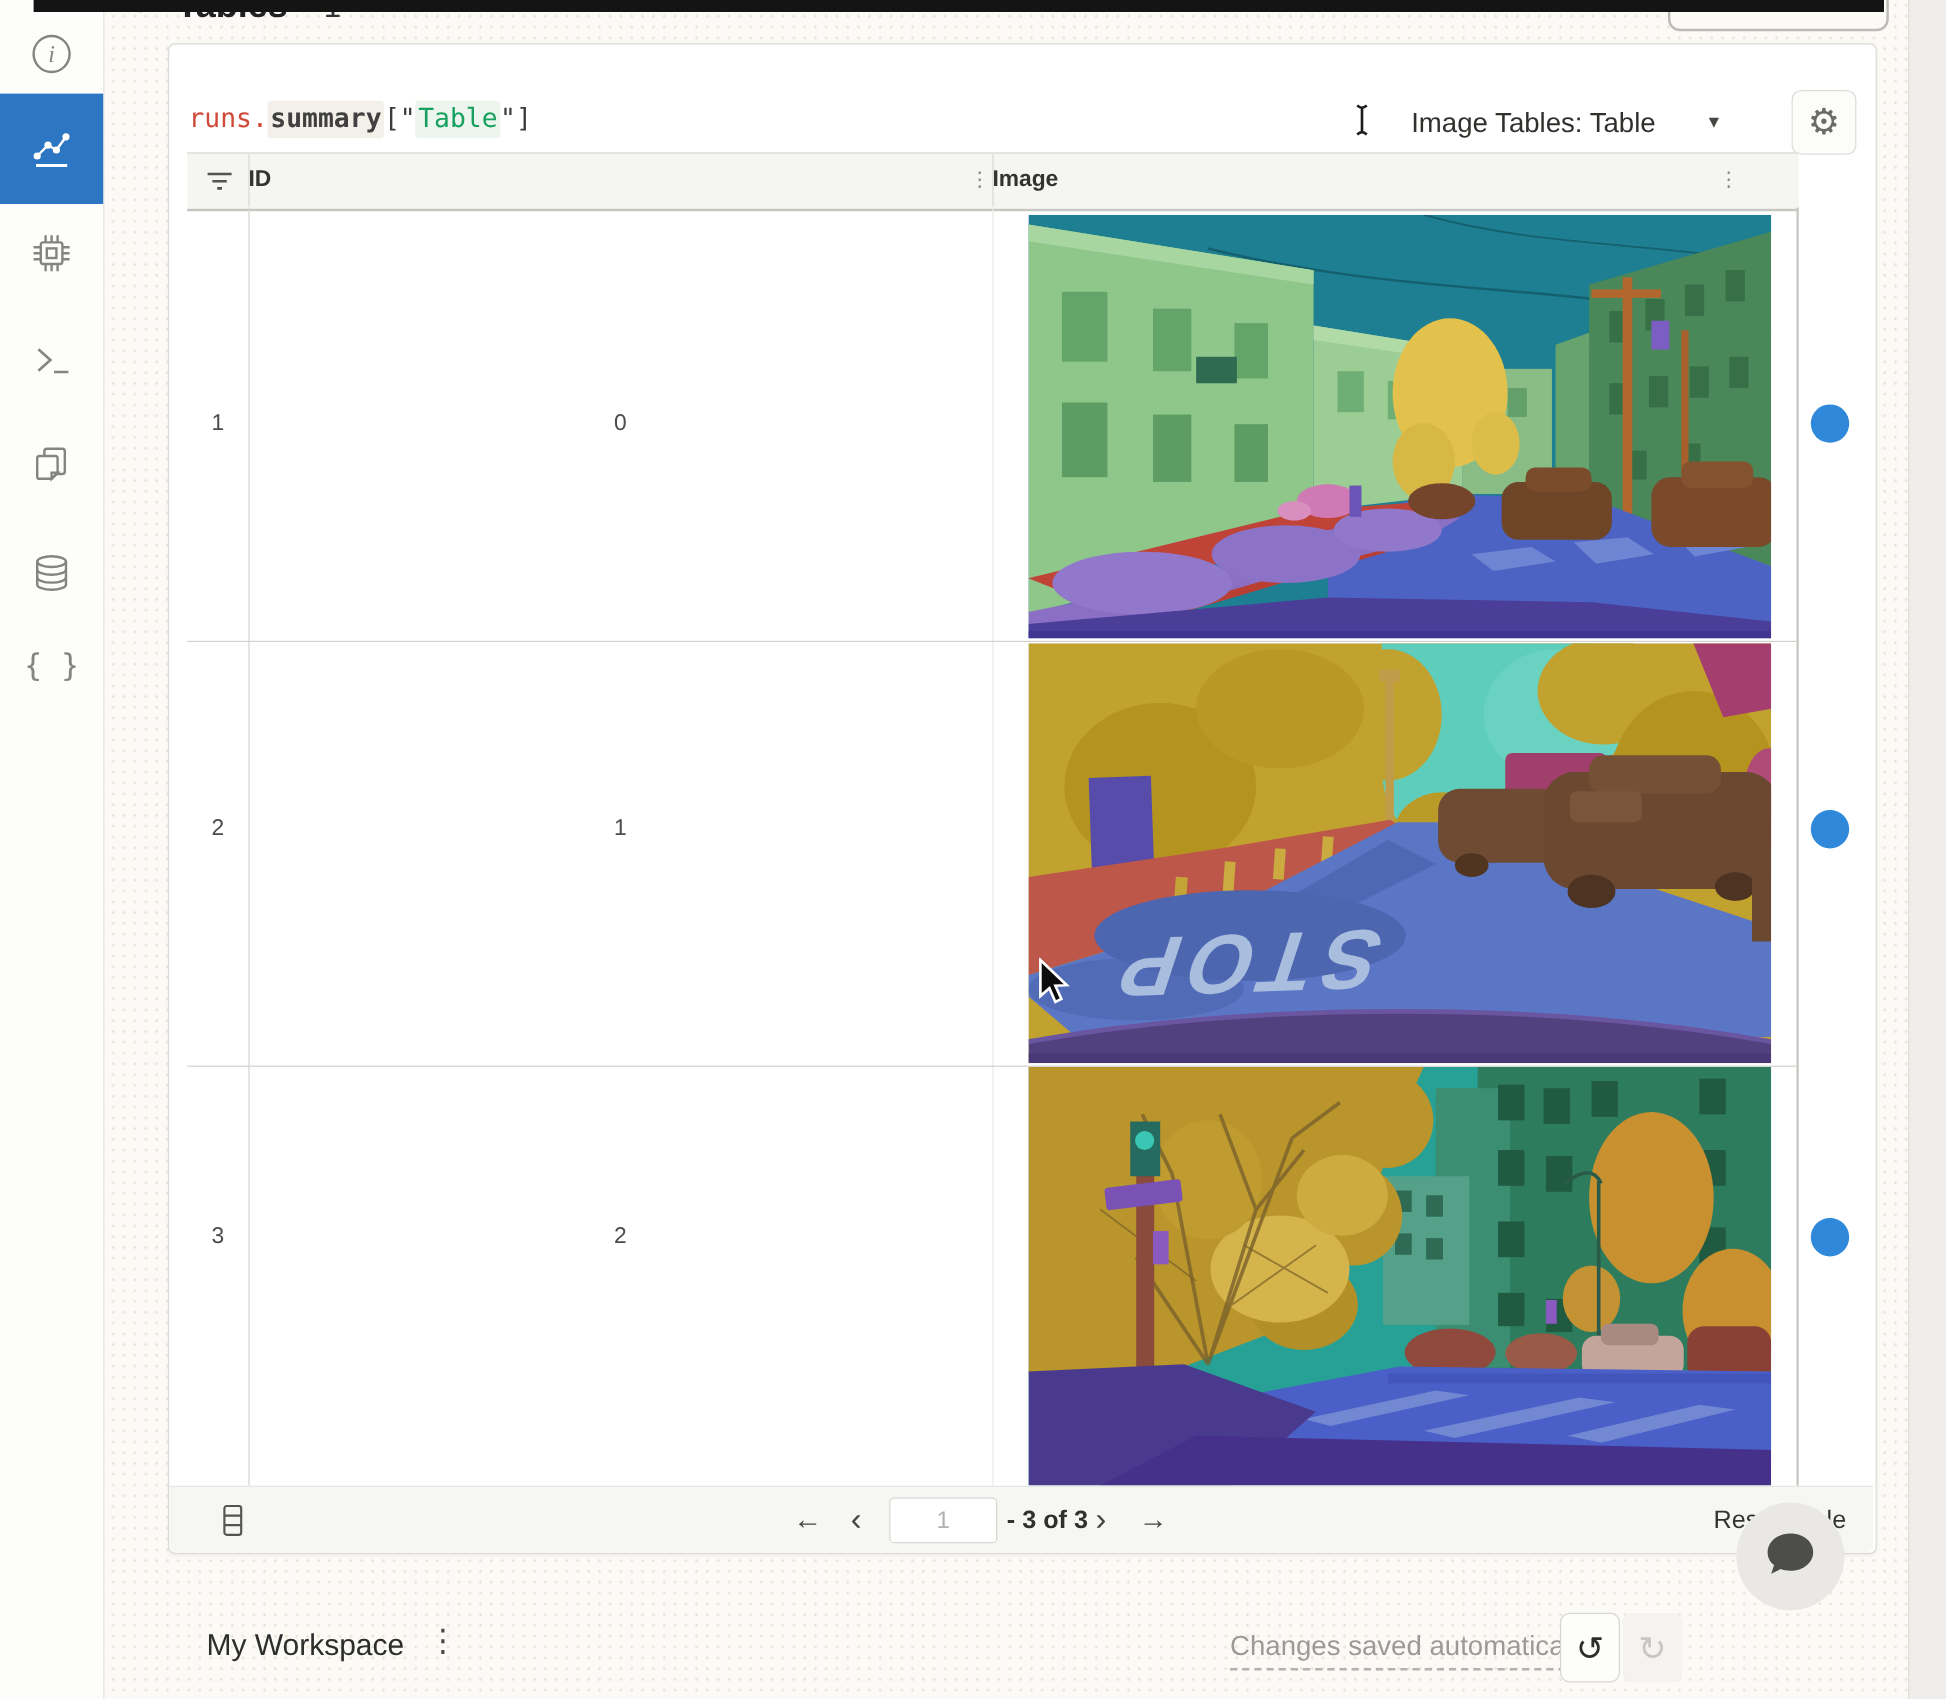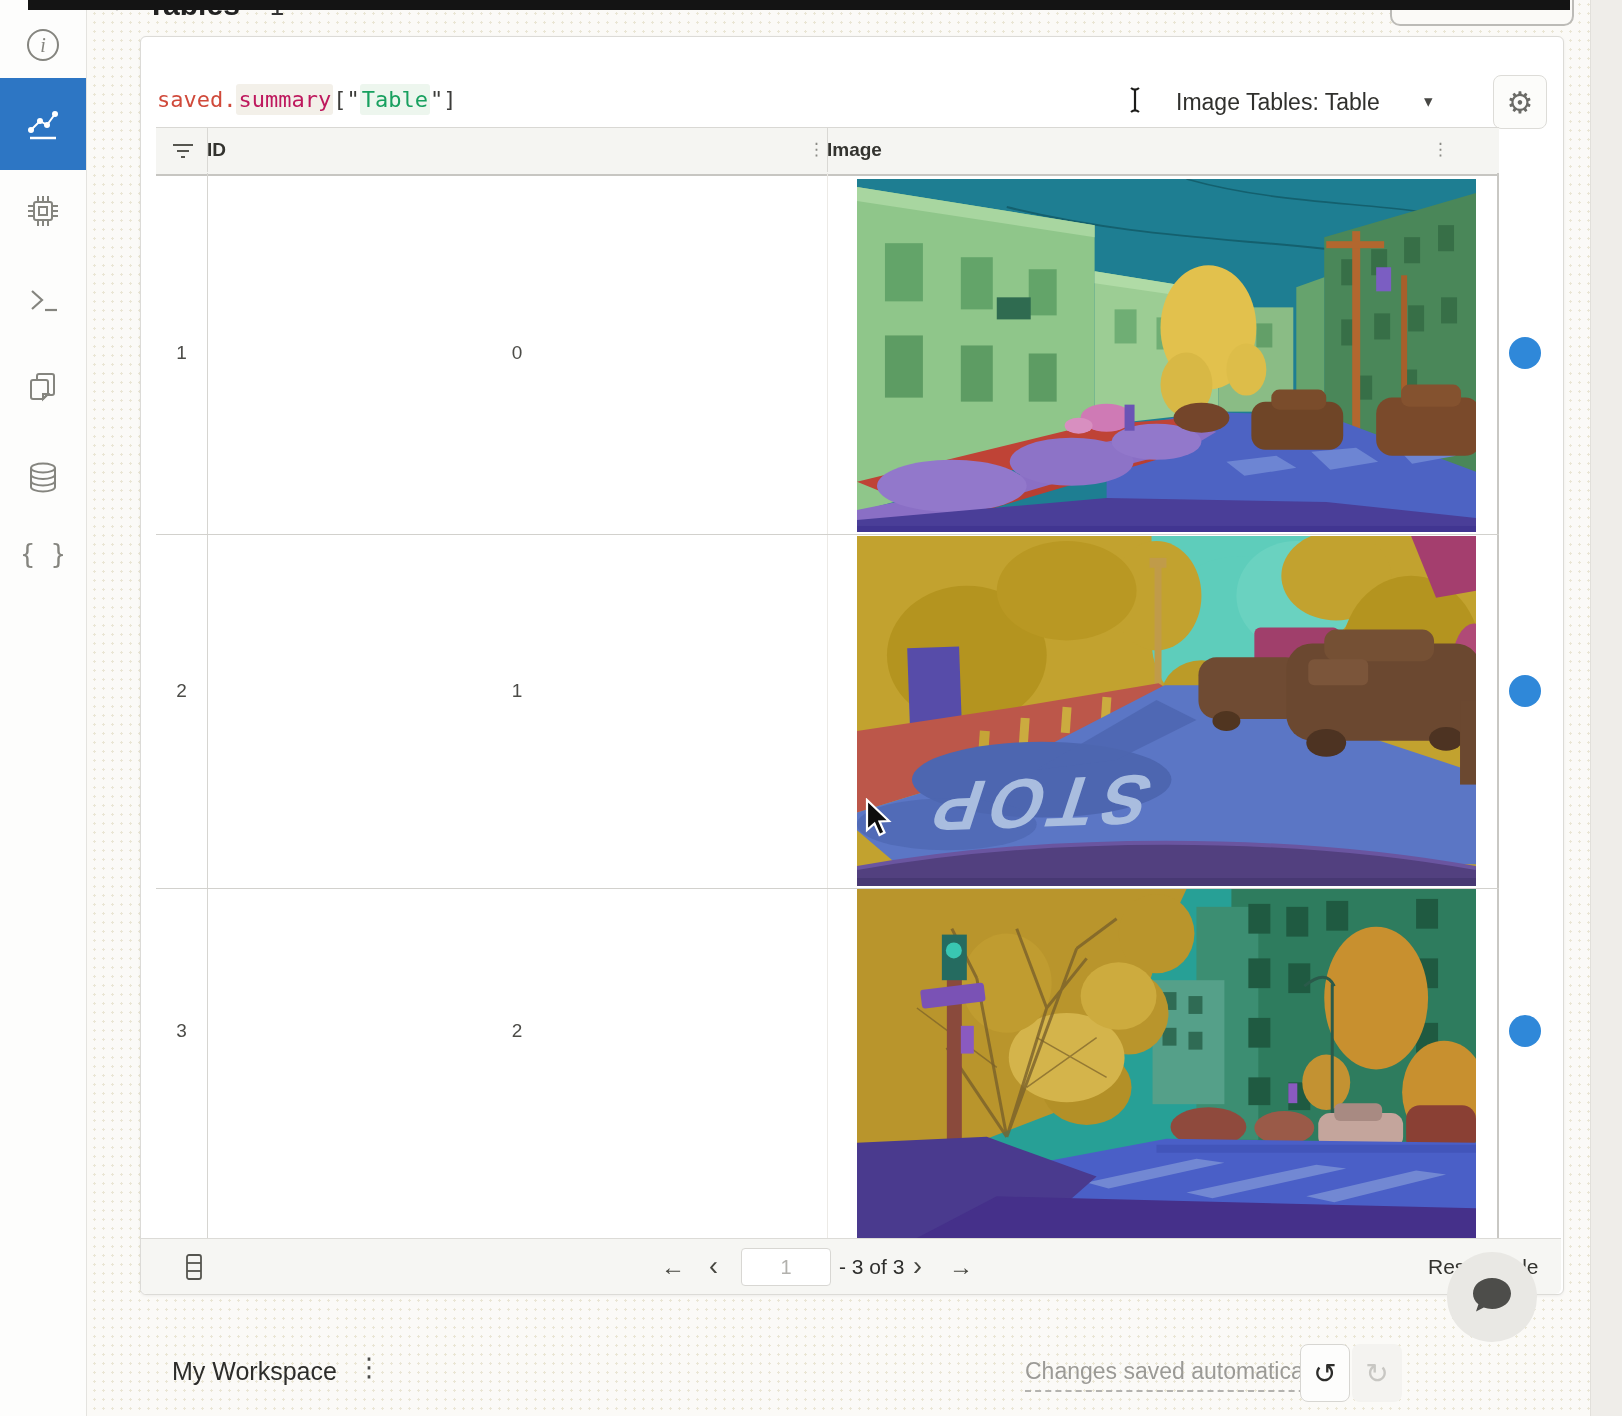--- a/index.html
+++ b/index.html
@@ -22,21 +22,21 @@
   .side-item{position:absolute;left:0;width:86px;height:70px;display:flex;align-items:center;
        justify-content:center;color:#85857f;cursor:pointer;}
   .side-item.active{background:#2d76c4;color:#fff;height:92px;}
   .side-item svg{display:block;}
   
   .panel{position:absolute;left:140px;top:36px;width:1422px;height:1257px;background:#fff;
        border:1px solid #dcdbd7;border-radius:6px;box-shadow:0 1px 3px rgba(0,0,0,.06);z-index:20;}
   .query-line{position:absolute;left:16px;top:48px;font-family:"DejaVu Sans Mono","Liberation Mono",monospace;
        font-size:22px;line-height:30px;white-space:pre;}
   .q-runs{color:#d0493a;}
-  .q-chip{color:#be185d;background:#f3f0e9;border-radius:3px;padding:3px 2px;}
+  .q-chip{color:#404040;background:#f3f0e9;border-radius:3px;padding:3px 2px;font-weight:bold;}
   .q-br{color:#3c3c3a;}
   .q-key{color:#18a05f;background:#edf6ee;border-radius:3px;padding:3px 2px;text-align:center;}
   .ibeam{position:absolute;left:985px;top:48px;z-index:25;}
   .merge-label{position:absolute;left:1035px;top:52px;font-size:23px;color:#30302d;cursor:pointer;}
   .merge-caret{position:absolute;left:1283px;top:54px;font-size:17px;color:#474744;cursor:pointer;}
   .gear-btn{position:absolute;left:1352px;top:38px;width:52px;height:52px;border:1px solid #dddcd8;
        border-radius:8px;background:#fcfcfa;display:flex;align-items:center;justify-content:center;
        font-size:30px;color:#6b6b67;cursor:pointer;}
   
   .thead{position:absolute;left:15px;top:90px;width:1343px;height:46px;background:#f5f5f2;
@@ -57,21 +57,21 @@
   .cell-img{position:absolute;left:716px;width:619px;overflow:hidden;cursor:pointer;background:#dfe3ea;}
   .cell-img svg{display:block;width:100%;height:100%;}
   .row-dot{position:absolute;left:1368px;width:32px;height:32px;border-radius:50%;background:#2f88d9;}
   
   .pgbar{position:absolute;left:0;top:1201px;width:1420px;height:55px;background:#f6f6f3;
        border-top:1px solid #dcdbd7;border-radius:0 0 6px 6px;}
   .pg-item{position:absolute;top:0;line-height:55px;font-size:24px;color:#45453f;cursor:pointer;}
   .pg-input{position:absolute;left:600px;top:9px;width:84px;height:34px;border:1px solid #d8d7d3;
        border-radius:4px;background:#fff;text-align:center;font-size:20px;color:#b2b1ad;
        font-family:"Liberation Sans",sans-serif;}
-  .pg-range{position:absolute;left:698px;top:0;line-height:55px;font-size:21px;color:#2f2f2d;}
+  .pg-range{position:absolute;left:698px;top:0;line-height:55px;font-size:21px;color:#2f2f2d;font-weight:bold;}
   .pg-reset{position:absolute;left:1287px;top:0;line-height:55px;font-size:21px;color:#33332f;cursor:pointer;}
   .pg-grid-icon{position:absolute;left:44px;top:15px;cursor:pointer;}
   
   .ws-label{position:absolute;left:172px;top:1357px;font-size:25px;color:#2d2d2b;}
   .ws-kebab{position:absolute;left:356px;top:1352px;font-size:26px;color:#4a4a48;cursor:pointer;}
   .autosave{position:absolute;left:1025px;top:1358px;font-size:23px;color:#9b9a96;
        border-bottom:2px dashed #b3b2ae;padding-bottom:5px;}
   .undo-btn,.redo-btn{position:absolute;top:1344px;width:48px;height:56px;border-radius:8px;
        display:flex;align-items:center;justify-content:center;font-size:28px;cursor:pointer;}
   .undo-btn{left:1300px;background:#fdfdfc;border:1px solid #d7d6d2;color:#2d2d2b;}
@@ -155,21 +155,21 @@
       <span>
         <svg width="40" height="40" viewBox="0 0 40 40">
           <text x="20" y="28" text-anchor="middle" font-size="26" font-family="'DejaVu Sans Mono',monospace" fill="currentColor">{ }</text>
         </svg>
       </span>
     </div>
   </div>
 
   <div class="panel">
 
-    <div class="query-line"><span class="q-runs">saved.</span><span class="q-chip">summary</span><span class="q-br">["</span><span class="q-key">Table</span><span class="q-br">"]</span></div>
+    <div class="query-line"><span class="q-runs">runs.</span><span class="q-chip">summary</span><span class="q-br">["</span><span class="q-key">Table</span><span class="q-br">"]</span></div>
 
     <span class="ibeam">
       <svg width="18" height="30" viewBox="0 0 16 30" fill="none" stroke="#1c1c1a" stroke-width="2.2">
         <path d="M4,3 C7,5.5 9,5.5 12,3"></path>
           <path d="M8,4.5 V25.5"></path>
           <path d="M4,27 C7,24.5 9,24.5 12,27"></path>
       </svg>
     </span>
     <div class="merge-label">Image Tables: Table</div>
     <span class="merge-caret">▾</span>

